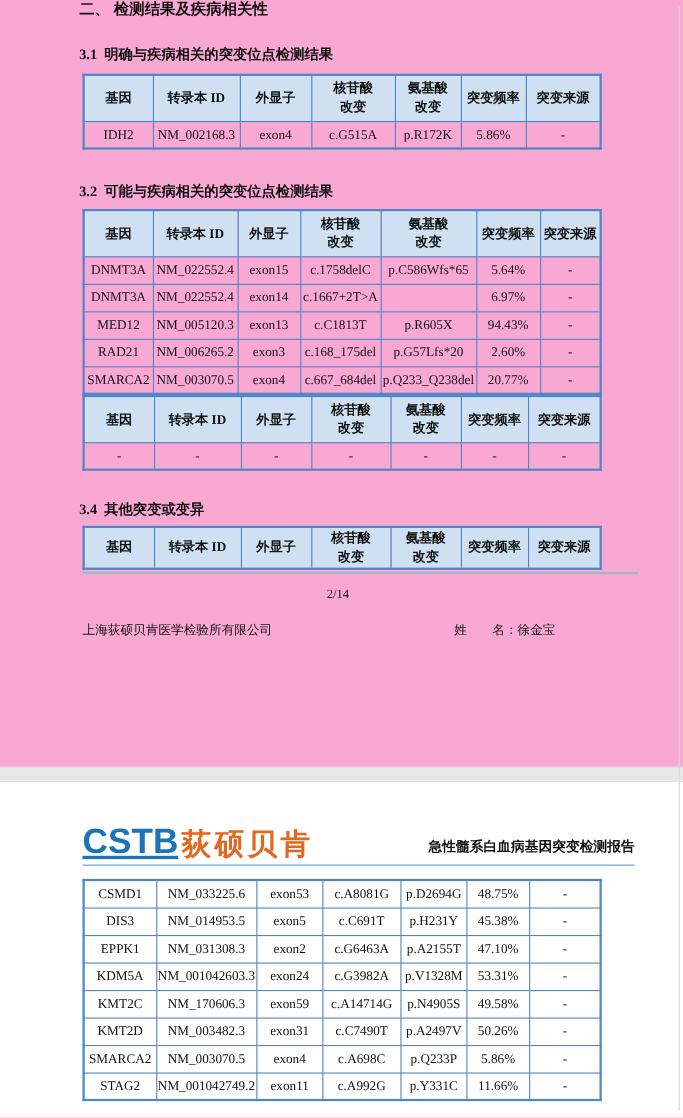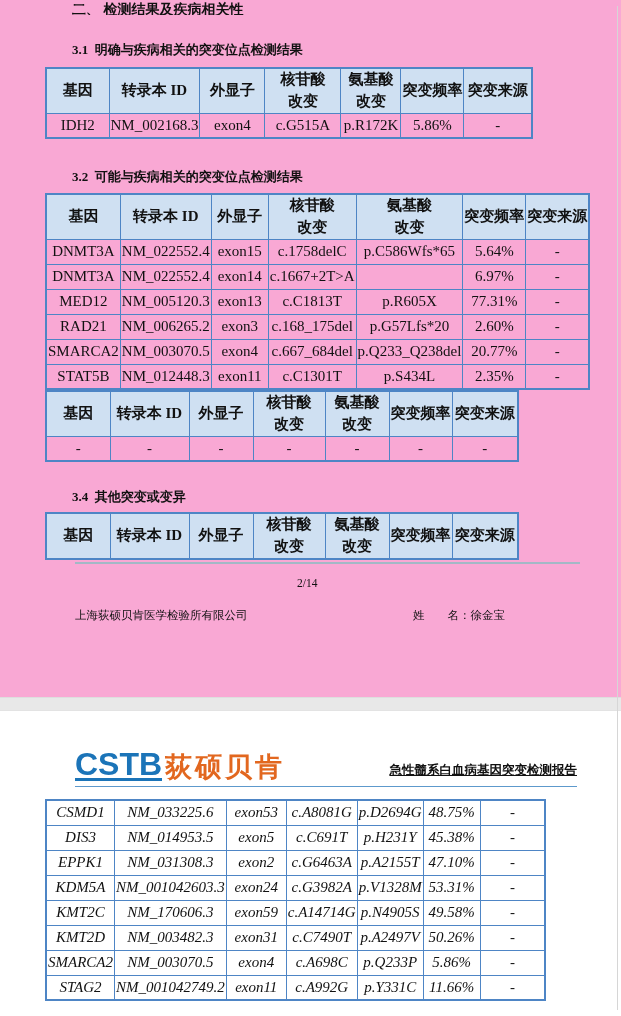--- a/index.html
+++ b/index.html
@@ -28,23 +28,23 @@
   }
 
   .sec-title { margin-left:72px; font-weight:bold; font-size:13px; white-space:pre; line-height:15px; }
   .st31 { margin-top:27px; margin-bottom:10px; }
   .st32 { margin-top:30px; margin-bottom:9px; }
   .st33 { margin-top:26px; margin-bottom:9px; }
   .st34 { margin-top:27px; margin-bottom:8px; }
 
   table.rpt {
     border-collapse:collapse; table-layout:fixed;
-    margin-left:45px;
+    margin-left:75px;
     border:2px solid var(--table-border);
-    font-size:15px;
+    font-size:12px;
   }
   table.rpt th, table.rpt td {
     border:1px solid var(--table-border);
     text-align:center; vertical-align:middle;
     padding:0 1px; overflow:hidden; white-space:nowrap;
   }
   table.rpt th {
     background:var(--header-bg);
     font-weight:bold; height:42px; line-height:1.45;
   }
@@ -75,22 +75,22 @@
   .logo-latin {
     font-family:"Liberation Sans","DejaVu Sans",sans-serif;
     font-weight:bold; font-size:32px; line-height:26px;
     color:var(--logo-blue); letter-spacing:0px;
     border-bottom:3px solid var(--logo-blue); padding-bottom:1px;
   }
   .logo-cn {
     font-weight:bold; font-size:27px; line-height:27px;
     color:var(--logo-orange); letter-spacing:3px; margin-left:3px;
   }
-  .p2-title { margin-left:auto; font-weight:bold; font-size:12.5px; padding-bottom:2px;text-decoration:underline; }
-  .p2t-wrap { margin-top:12px;font-style:italic; }
+  .p2-title { margin-left:auto; font-weight:bold; font-size:12.5px; padding-bottom:2px; }
+  .p2t-wrap { margin-top:12px; }
 </style>
 </head>
 <body>
 
 <div class="top-strip"></div>
 <div class="top-strip-left"></div>
 
 <div class="page1">
 
   <div class="h2-clip">
@@ -186,48 +186,39 @@
           <td></td>
           <td>6.97%</td>
           <td>-</td>
         </tr>
         <tr>
           <td>MED12</td>
           <td>NM_005120.3</td>
           <td>exon13</td>
           <td>c.C1813T</td>
           <td>p.R605X</td>
-          <td>77.31%</td>
+          <td>94.43%</td>
           <td>-</td>
         </tr>
         <tr>
           <td>RAD21</td>
           <td>NM_006265.2</td>
           <td>exon3</td>
           <td>c.168_175del</td>
           <td>p.G57Lfs*20</td>
           <td>2.60%</td>
           <td>-</td>
         </tr>
         <tr>
           <td>SMARCA2</td>
           <td>NM_003070.5</td>
           <td>exon4</td>
           <td>c.667_684del</td>
           <td>p.Q233_Q238del</td>
           <td>20.77%</td>
-          <td>-</td>
-        </tr>
-        <tr>
-          <td>STAT5B</td>
-          <td>NM_012448.3</td>
-          <td>exon11</td>
-          <td>c.C1301T</td>
-          <td>p.S434L</td>
-          <td>2.35%</td>
           <td>-</td>
         </tr>
       </tbody>
   </table>
 
 
   <table class="rpt">
     <colgroup>
         <col style="width:64px">
         <col style="width:79px">

